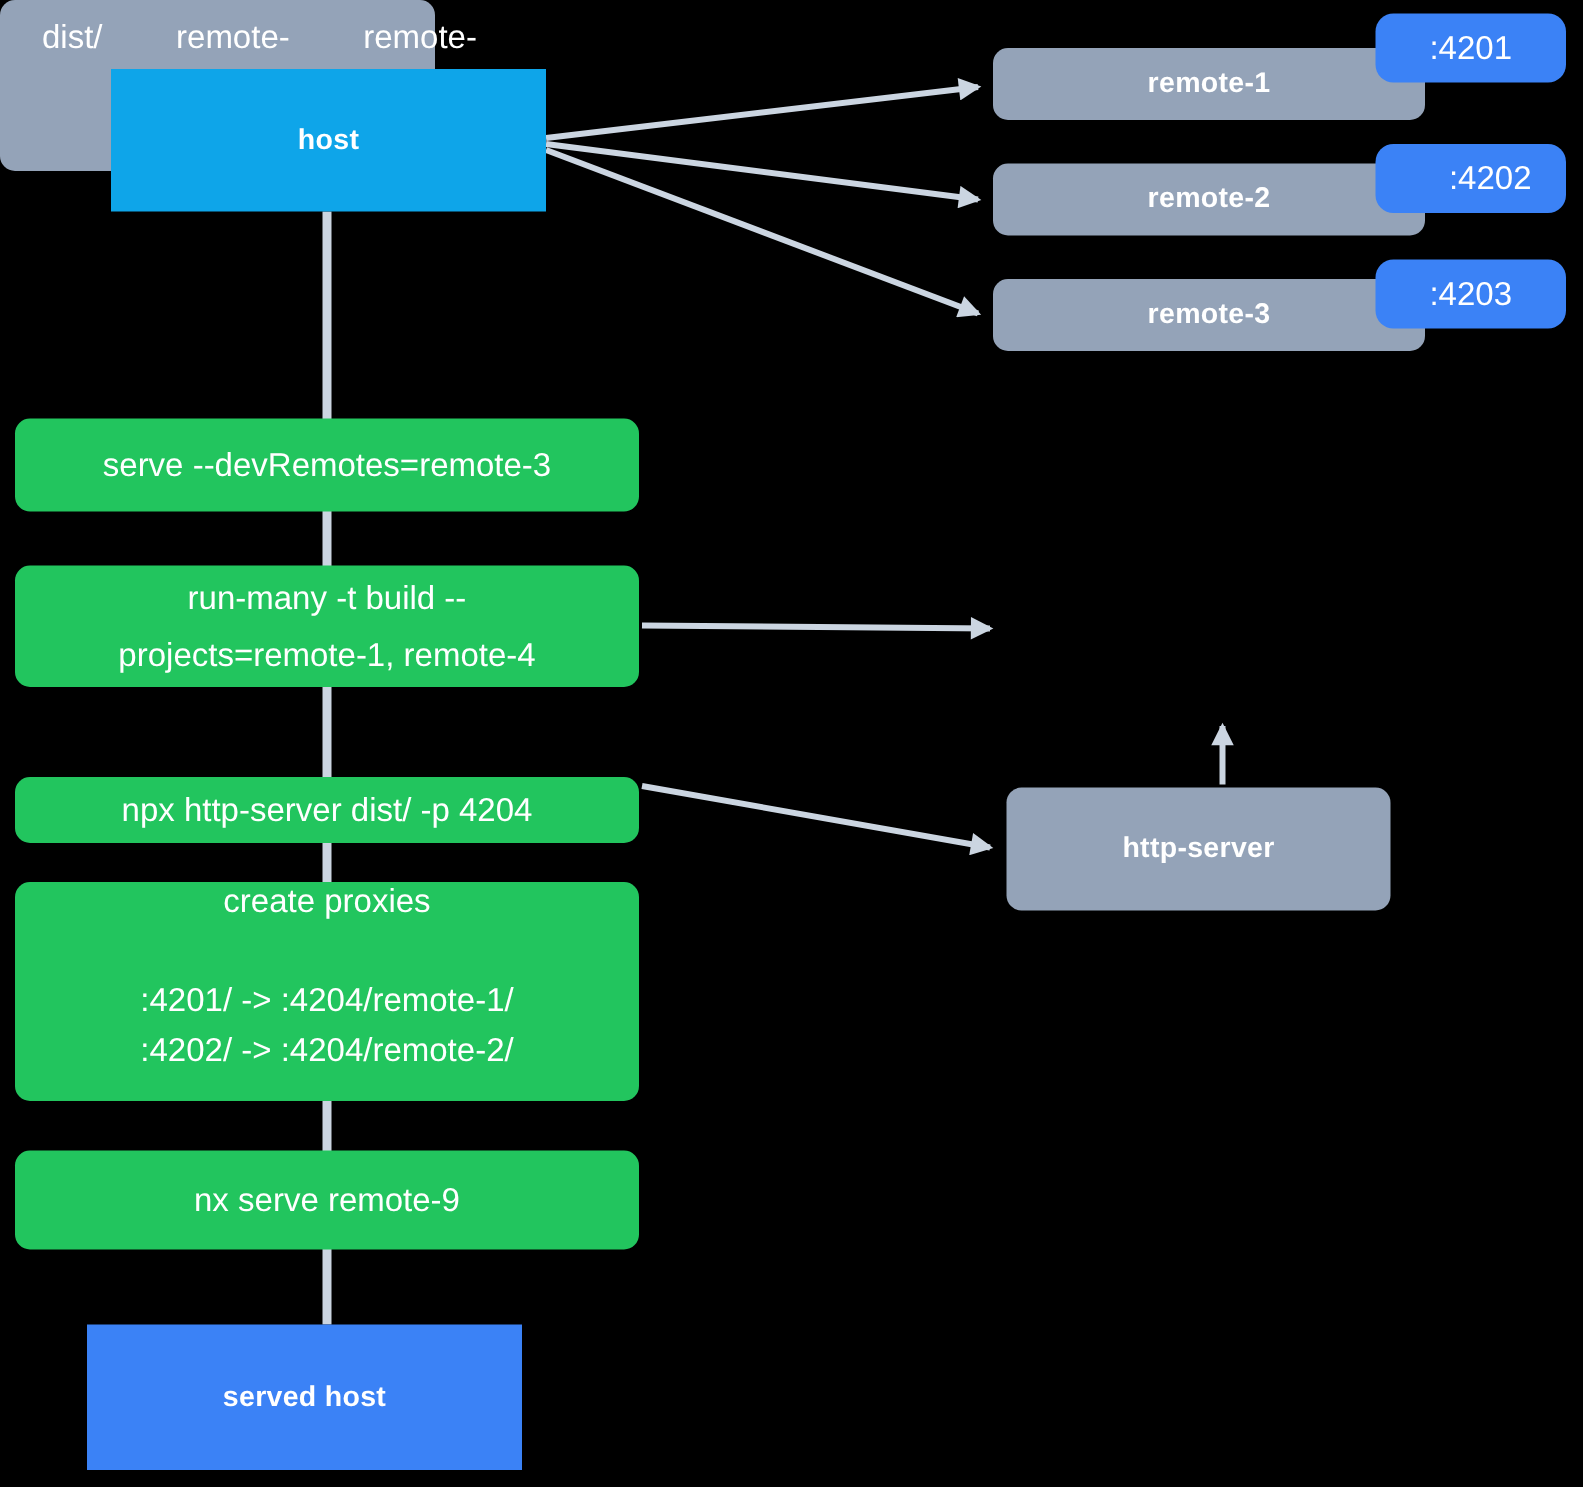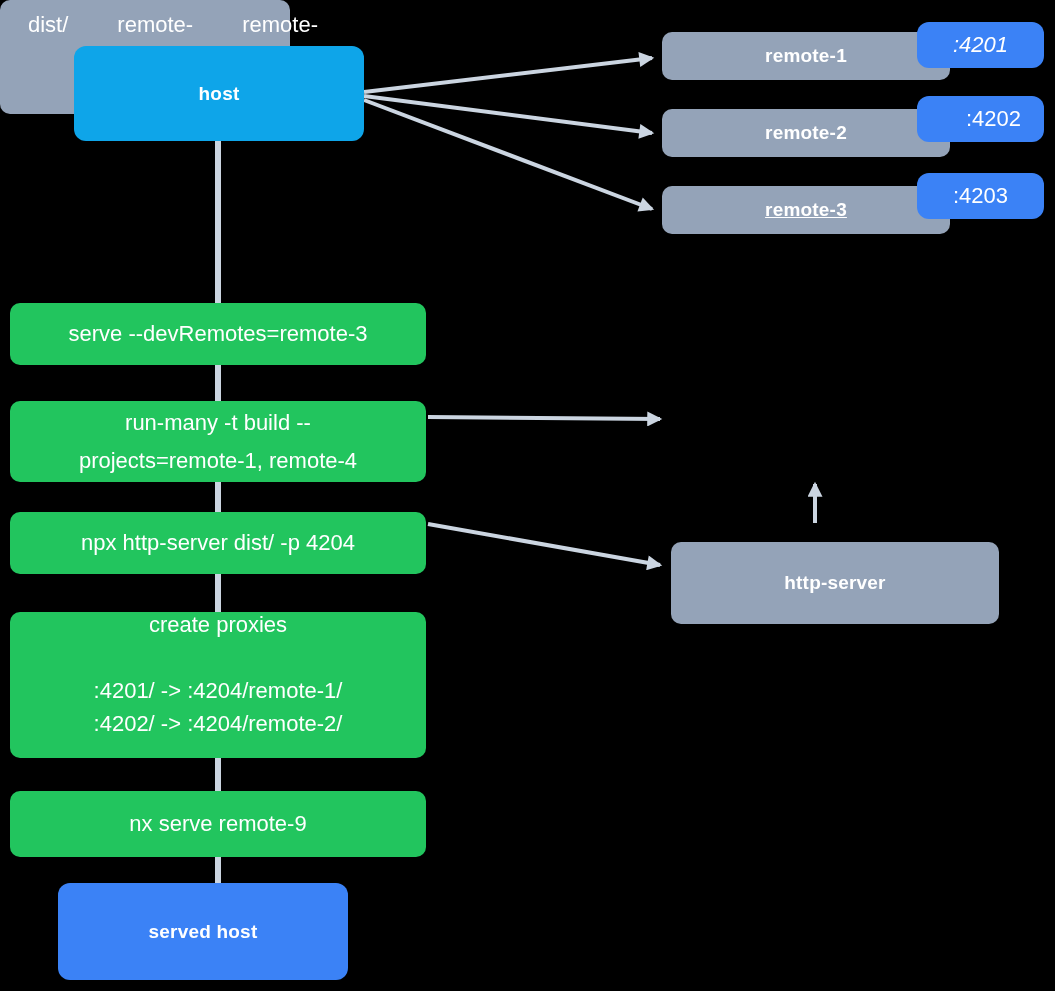--- a/index.html
+++ b/index.html
@@ -33,79 +33,78 @@
   .wire { stroke: var(--connector); fill: none; }
   .wire.trunk { stroke-width: 6; }
   .wire.arrow { stroke-width: 4; }
   .arrowhead { fill: var(--connector); }
 
   .node {
     position: absolute;
     display: flex;
     align-items: center;
     justify-content: center;
-    border-radius: 12px;
+    border-radius: 0;
     color: var(--text);
   }
   .node-label { font-weight: bold; font-size: 19px; letter-spacing: .2px; }
 
   .host-node   { left: 74px;  top: 46px;  width: 290px; height: 95px; background: var(--host-fill); }
   .served-node { left: 58px;  top: 883px; width: 290px; height: 97px; background: var(--served-host-fill); }
 
   .remote-node { left: 662px; width: 288px; height: 48px; background: var(--gray-node-fill); border-radius: 10px; }
   .remote-1 { top: 32px; }
   .remote-2 { top: 109px; }
-  .remote-3 { top: 186px; text-decoration: underline; }
+  .remote-3 { top: 186px; }
 
   .badge {
     position: absolute;
     left: 917px; width: 127px; height: 46px;
     background: var(--badge-fill);
     border-radius: 12px;
     display: flex; align-items: center; justify-content: center;
     font-size: 22px;
     z-index: 3;
   }
-  .badge-1 { top: 22px; font-style: italic; }
+  .badge-1 { top: 9px; }
   .badge-2 { top: 96px; padding-left: 26px; }
   .badge-3 { top: 173px; }
 
   .step {
     position: absolute;
     left: 10px; width: 416px;
     background: var(--step-fill);
     border-radius: 10px;
     display: flex; flex-direction: column;
     align-items: center; justify-content: center;
     font-size: 22px;
     text-align: center;
-    margin-top: 24px;
   }
   .step-text { white-space: pre-line; line-height: 38px; }
   .step-1 { top: 279px; height: 62px; }
   .step-2 { top: 377px; height: 81px; }
-  .step-3 { top: 488px; height: 62px; }
+  .step-3 { top: 518px; height: 44px; }
   .step-4 { top: 588px; height: 146px; justify-content: flex-start; }
   .step-5 { top: 767px; height: 66px; }
   .step-title { line-height: 26px; margin-bottom: 36px; }
   .mapping { line-height: 33px; }
 
   .dist-node {
     left: 670px; top: 363px; width: 290px; height: 114px;
     background: var(--gray-node-fill);
     border-radius: 10px;
     display: flex; flex-direction: row;
     align-items: flex-start; justify-content: flex-start;
     padding: 8px 0 0 28px;
     font-size: 22px;
   }
   .dist-line { line-height: 33px; }
   .dist-line.indent { margin-left: 49px; }
 
-  .http-node { left: 671px; top: 542px; width: 328px; height: 82px; background: var(--gray-node-fill); border-radius: 10px; }
+  .http-node { left: 671px; top: 525px; width: 256px; height: 82px; background: var(--gray-node-fill); border-radius: 10px; }
 </style>
 </head>
 <body>
 
 <div class="canvas">
 
   <svg class="wires" width="1055" height="991" viewBox="0 0 1055 991" aria-hidden="true">
     <defs>
       <marker id="arrow" viewBox="0 0 10 10" refX="8.5" refY="5" markerWidth="17" markerHeight="15" orient="auto" markerUnits="userSpaceOnUse">
         <path class="arrowhead" d="M0,0 L10,5 L0,10 Z"></path>

